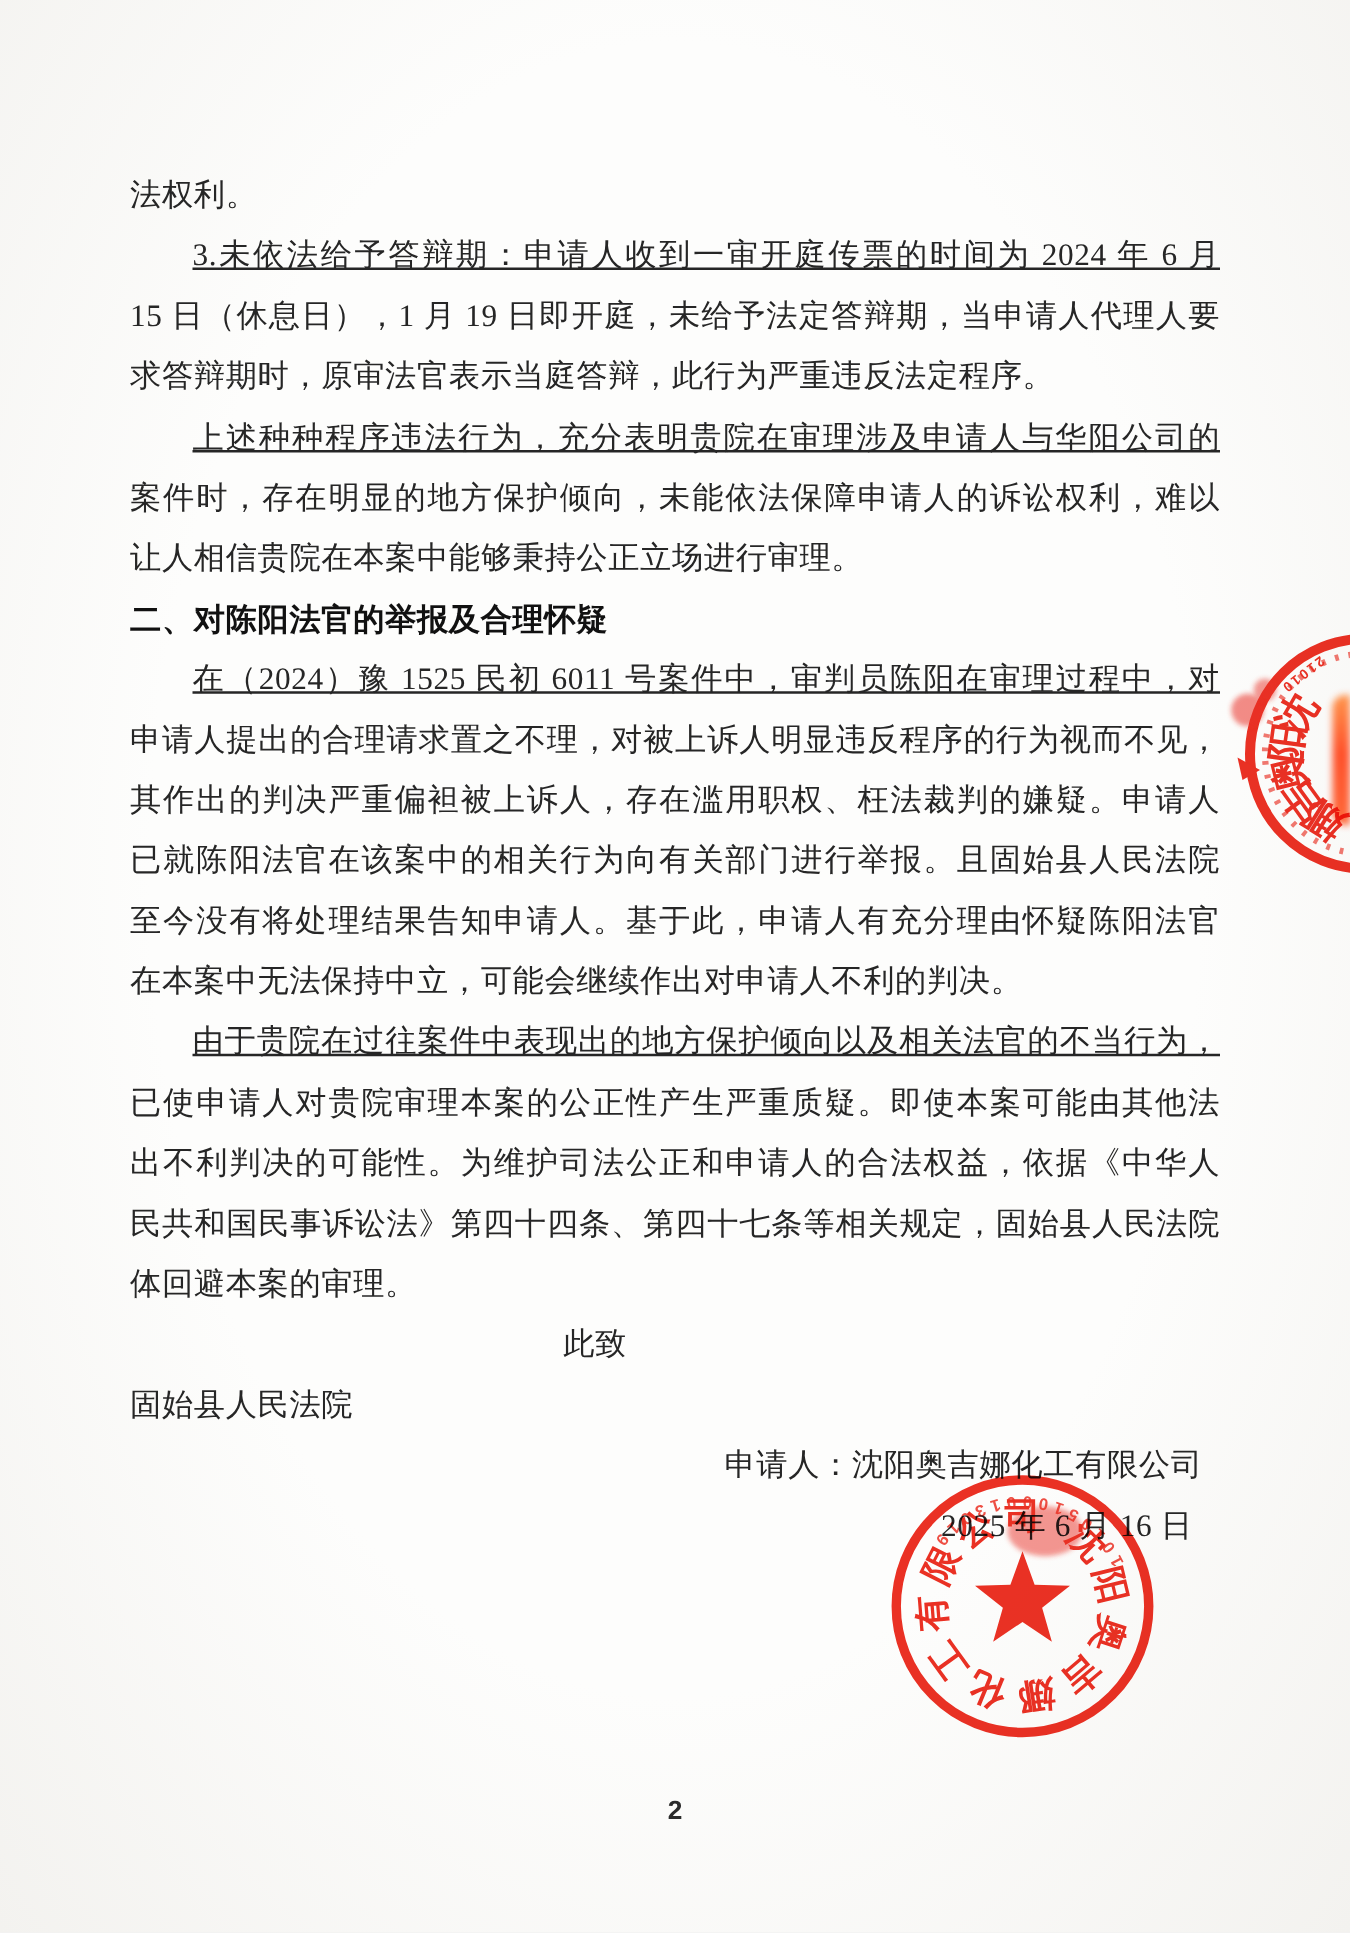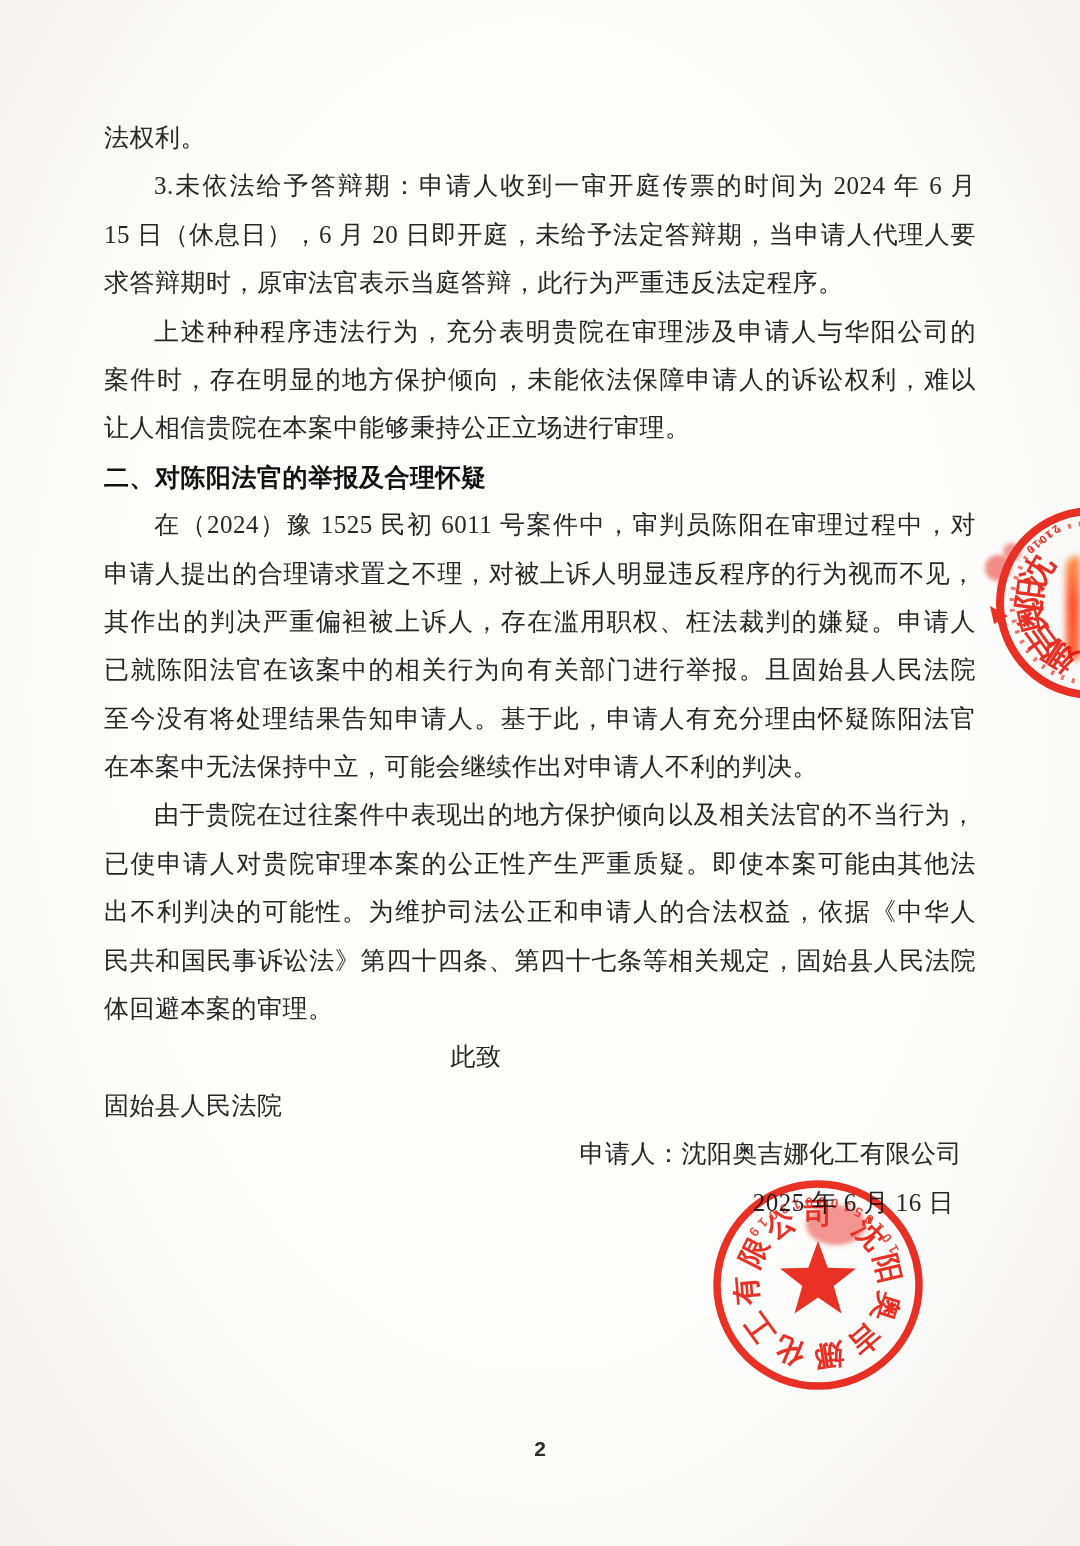--- a/index.html
+++ b/index.html
@@ -5,28 +5,28 @@
   html,body{margin:0;padding:0;}
   body{width:1080px;height:1546px;overflow:hidden;background:#e9e8e6;}
   .page{
     position:relative;width:1080px;height:1546px;overflow:hidden;
     background:#f8f7f5;
     background-image:radial-gradient(ellipse at 50% 45%, #fdfdfc 55%, #f3f2ef 100%);
     font-family:"Liberation Serif","DejaVu Serif",serif;
     color:#262626;
   }
   .doc{
-    position:absolute;left:104px;top:114px;width:872px;z-index:2;
+    position:absolute;left:104px;top:133px;width:872px;z-index:2;
   }
   .line{
     height:48.4px;line-height:48.4px;font-size:25px;overflow:hidden;
     letter-spacing:0.5px;
   }
   .line.j{text-align:justify;text-align-last:justify;text-justify:inter-character;}
-  .line.ij{text-align:justify;text-align-last:justify;text-justify:inter-character;text-indent:2em;}
+  .line.ij{text-align:justify;text-align-last:justify;text-justify:inter-character;text-indent:2em;text-decoration:underline;}
   .line.p{text-align:left;}
   .line.h{font-weight:700;font-family:"Liberation Sans","DejaVu Sans",sans-serif;color:#111;}
   .line.c{text-align:center;padding-right:128px;font-family:Liberation Serif, serif;}
   .line.r1{text-align:right;padding-right:14px;}
   .line.r2{text-align:right;padding-right:22px;}
   .page-number{
     position:absolute;left:0;right:0;top:1437px;text-align:center;z-index:2;
     font:700 21px "Liberation Sans","DejaVu Sans",sans-serif;color:#2b2b2b;
   }
   .seal{
@@ -46,21 +46,21 @@
   .edgedigits{font:700 11px "Liberation Sans","DejaVu Sans",sans-serif;letter-spacing:2px;text-anchor:middle;}
 </style>
 </head>
 <body>
 
 <div class="page">
 
   <div class="doc">
       <div class="line p">法权利。</div>
       <div class="line ij">3.未依法给予答辩期：申请人收到一审开庭传票的时间为 2024 年 6 月</div>
-      <div class="line j">15 日（休息日），6 月 20 日即开庭，未给予法定答辩期，当申请人代理人要</div>
+      <div class="line j">15 日（休息日），1 月 19 日即开庭，未给予法定答辩期，当申请人代理人要</div>
       <div class="line p">求答辩期时，原审法官表示当庭答辩，此行为严重违反法定程序。</div>
       <div class="line ij">上述种种程序违法行为，充分表明贵院在审理涉及申请人与华阳公司的</div>
       <div class="line j">案件时，存在明显的地方保护倾向，未能依法保障申请人的诉讼权利，难以</div>
       <div class="line p">让人相信贵院在本案中能够秉持公正立场进行审理。</div>
       <div class="line h">二、对陈阳法官的举报及合理怀疑</div>
       <div class="line ij">在（2024）豫 1525 民初 6011 号案件中，审判员陈阳在审理过程中，对</div>
       <div class="line j">申请人提出的合理请求置之不理，对被上诉人明显违反程序的行为视而不见，</div>
       <div class="line j">其作出的判决严重偏袒被上诉人，存在滥用职权、枉法裁判的嫌疑。申请人</div>
       <div class="line j">已就陈阳法官在该案中的相关行为向有关部门进行举报。且固始县人民法院</div>
       <div class="line j">至今没有将处理结果告知申请人。基于此，申请人有充分理由怀疑陈阳法官</div>

